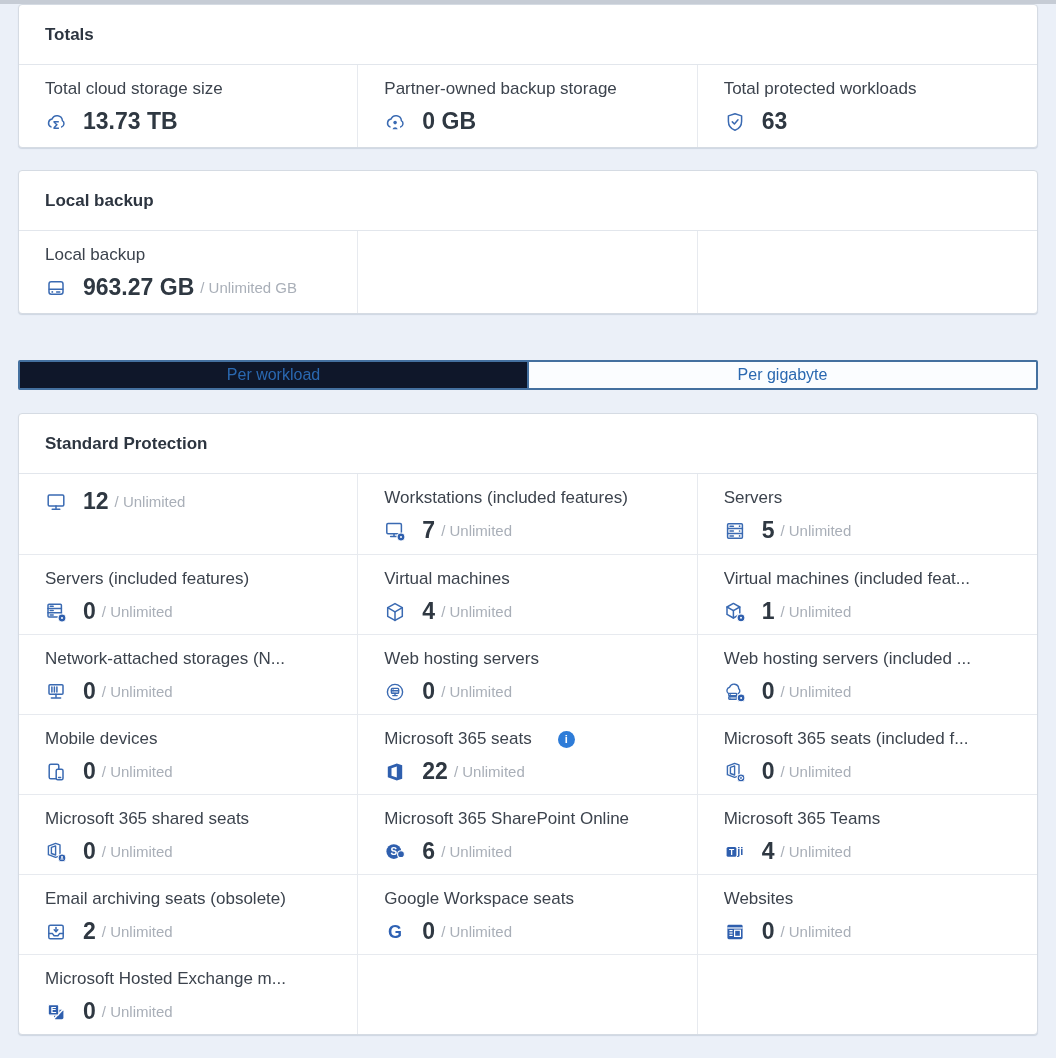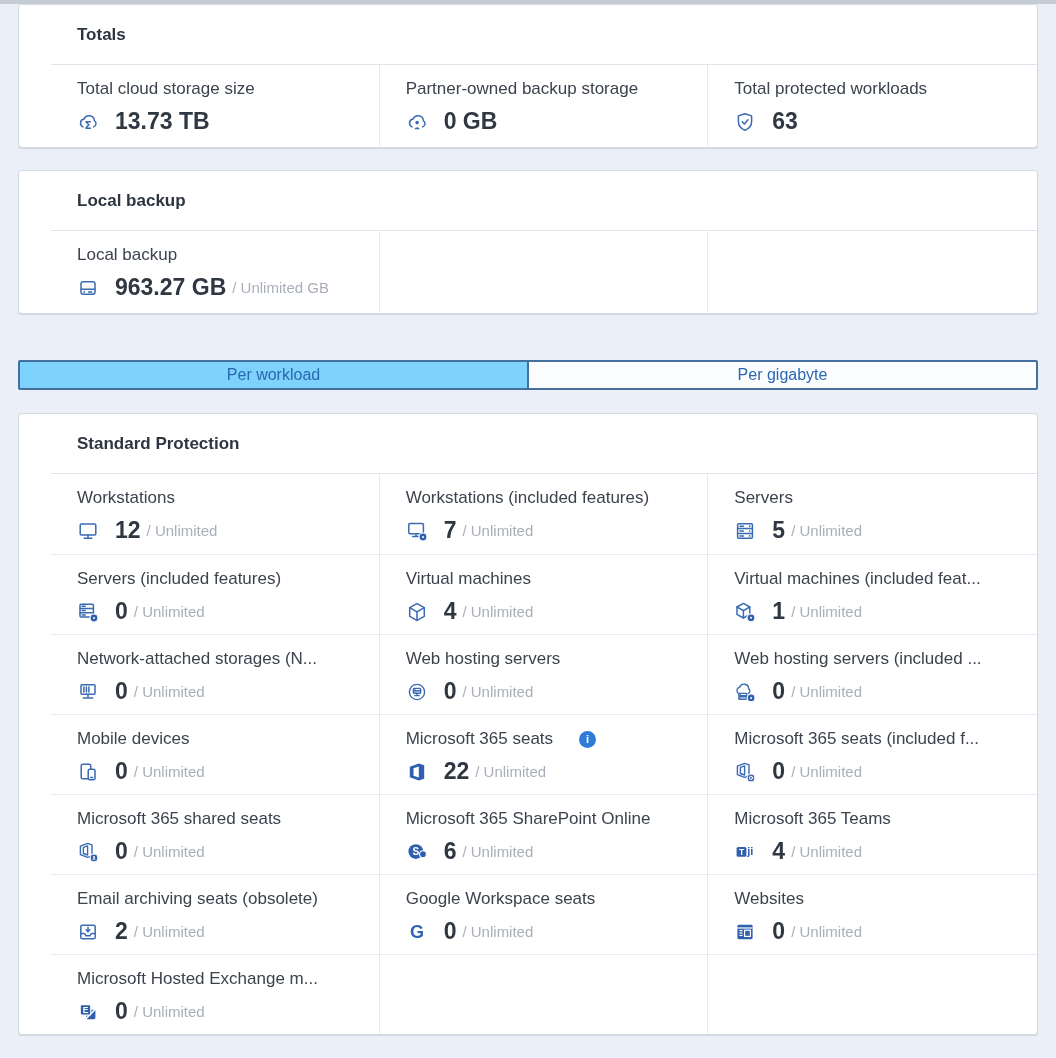--- a/index.html
+++ b/index.html
@@ -9,21 +9,20 @@
     font-family:"Liberation Sans","DejaVu Sans",sans-serif;
     -webkit-font-smoothing:antialiased;
   }
   .top-strip{height:4px;background:#c6ccd5;width:100%;}
   .content{padding:0 18px;}
   .card{
     background:#ffffff;
     border:1px solid #d5dbe3;
     border-radius:4px;
     box-shadow:0 1px 1px rgba(80,100,130,.18);
-    padding-left:32px;
   }
   .card-totals{margin-top:0;margin-bottom:22px;}
   .card-local{margin-bottom:0;}
   .card-standard{margin-bottom:17px;}
   .card-header{
     padding:20px 26px 19px 26px;
     font-size:17px;font-weight:700;color:#2d3540;
     border-bottom:1px solid #e2e6ec;
   }
   .grid{display:grid;grid-template-columns:1fr 1fr 1fr;}
@@ -60,21 +59,21 @@
   .tabs{
     margin:46px 0 23px 0;
     display:flex;height:30px;box-sizing:border-box;
     border:2px solid #44709f;border-radius:2px;
     background:#fbfdff;
   }
   .tab{
     flex:1;display:flex;align-items:center;justify-content:center;
     font-size:16px;color:#2a68b0;cursor:pointer;
   }
-  .tab.selected{background:#7dd3fc;border-right:2px solid #44709f;}
+  .tab.selected{background:#0f172a;border-right:2px solid #44709f;}
 </style>
 </head>
 <body>
 
 <div class="top-strip"></div>
 <div class="content">
 
   <div class="card card-totals">
     <div class="card-header">Totals</div>
     <div class="grid row-tall">
@@ -147,21 +146,20 @@
   <div class="tabs">
     <div class="tab selected">Per workload</div>
     <div class="tab">Per gigabyte</div>
   </div>
 
   <div class="card card-standard">
     <div class="card-header">Standard Protection</div>
     <div class="grid">
 
       <div class="cell">
-        <div class="cell-label">Workstations</div>
         <div class="cell-value-row">
           <span class="icon">
             <svg width="22" height="22" viewBox="0 0 22 22" fill="none" stroke="#3a6ab2" stroke-width="1.5" stroke-linecap="round" stroke-linejoin="round">
               <rect x="3.2" y="4" width="15.6" height="11" rx="1.2"></rect>
               <line x1="11" y1="15" x2="11" y2="17.6"></line>
               <line x1="7.2" y1="18.2" x2="14.8" y2="18.2"></line>
             </svg>
           </span>
           <span class="cell-value">12</span>
           <span class="cell-suffix">/ Unlimited</span>

